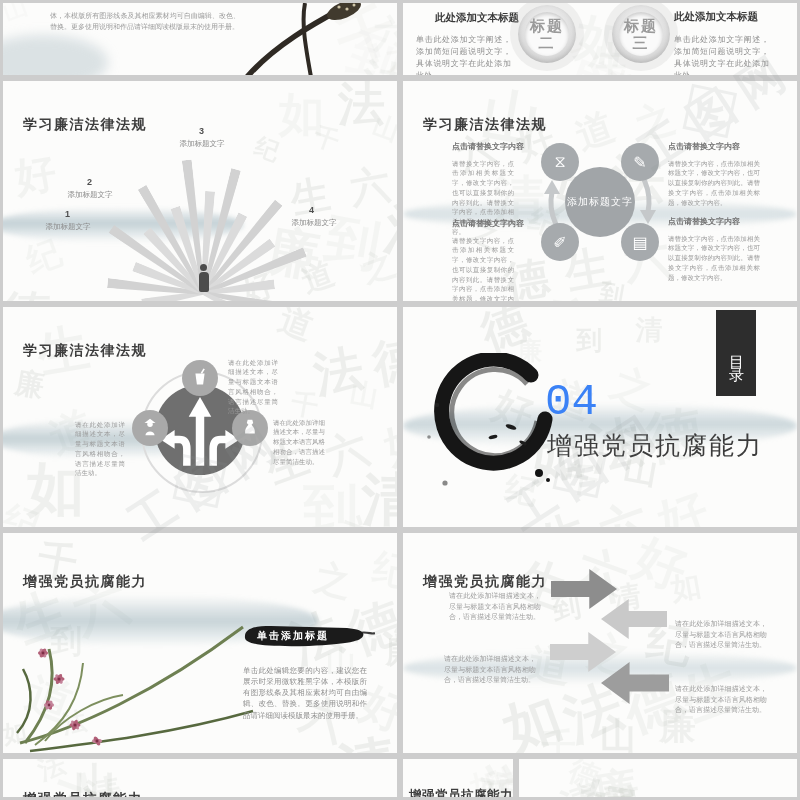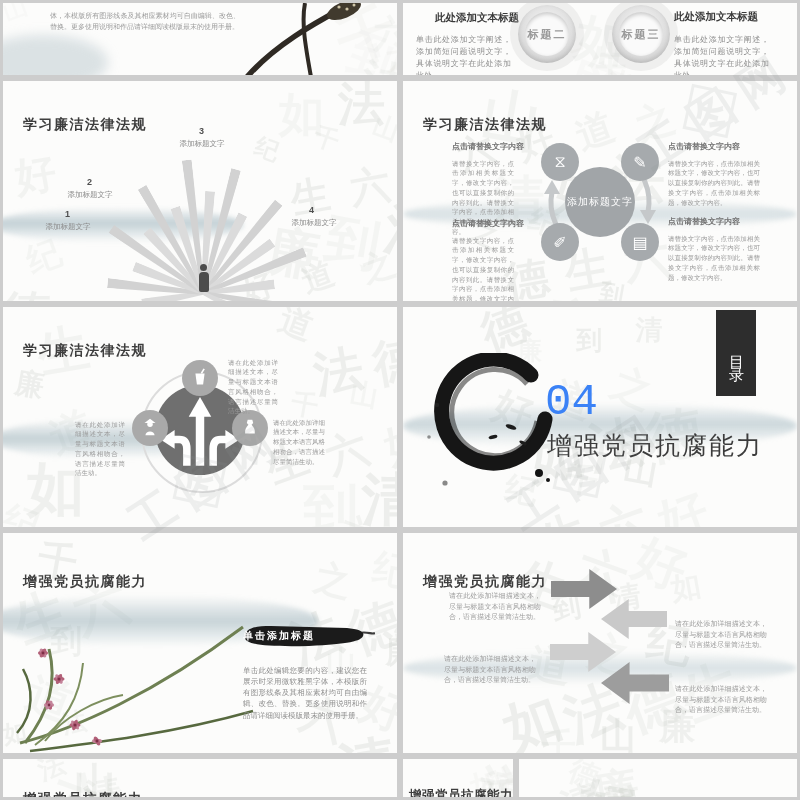--- a/index.html
+++ b/index.html
@@ -42,23 +42,23 @@
         display:flex;align-items:center;justify-content:center;}
   
   .arrow-r,.arrow-l{position:absolute;}
   .arrow-r{clip-path:polygon(0 30%,58% 30%,58% 0,100% 50%,58% 100%,58% 70%,0 70%);}
   .arrow-l{clip-path:polygon(100% 30%,42% 30%,42% 0,0 50%,42% 100%,42% 70%,100% 70%);}
   
   .badge{position:absolute;width:58px;height:58px;border-radius:50%;
          background:radial-gradient(circle at 50% 40%,#ececec 30%,#d3d3d3 75%);
          box-shadow:0 0 0 8px rgba(175,175,175,.16), inset 0 -2px 4px rgba(0,0,0,.12);}
   .badge-in{position:absolute;inset:7px;border-radius:50%;background:#fafafa;
-            box-shadow:inset 0 2px 4px rgba(0,0,0,.2);display:flex;flex-direction:row;
+            box-shadow:inset 0 2px 4px rgba(0,0,0,.2);display:flex;flex-direction:column;
             align-items:center;justify-content:center;color:#9a9a9a;font-weight:bold;
-            font-size:11px;line-height:1.15;letter-spacing:2px;}
+            font-size:15px;line-height:1.15;letter-spacing:2px;}
   
   .side-tab{position:absolute;background:#2d2d2d;color:#fff;display:flex;align-items:center;justify-content:center;
             writing-mode:vertical-rl;font-family:"Liberation Serif",serif;font-size:15px;letter-spacing:12px;
             padding-top:6px;box-sizing:border-box;}
   .brush-label{position:absolute;color:#fff;font-size:10px;font-weight:bold;letter-spacing:2px;white-space:nowrap;}
   .big-num{position:absolute;font-family:Liberation Mono, monospace;font-size:44px;color:#3b82f6;}
   .big-title{position:absolute;font-family:"Liberation Serif",serif;font-size:25px;color:#3c3c3c;letter-spacing:2px;white-space:nowrap;}
   .blob{position:absolute;border-radius:50%;filter:blur(6px);pointer-events:none;}
 </style>
 </head>
@@ -372,21 +372,21 @@
             <ellipse rx="5" ry="2.2" fill="#c4849a"></ellipse>
             <ellipse rx="5" ry="2.2" fill="#b26078" transform="rotate(60)"></ellipse>
             <circle r="1.4" fill="#7d2f47"></circle>
           </g>
       </g>
     </svg>
     <svg style="position:absolute;left:238px;top:90px" width="134" height="28" viewBox="0 0 134 28">
       <path d="M4 15 C3 6 12 3 30 3 L106 5 C118 6 124 9 122 13 C120 18 108 21 68 23 C28 24 5 22 4 15 Z" fill="#1b1b1b"></path>
       <path d="M118 10 C127 8 131 12 134 10" stroke="#1b1b1b" stroke-width="2.2" fill="none" opacity=".85"></path>
     </svg>
-    <span class="brush-label" style="left:240px;top:96px">单击添加标题</span>
+    <span class="brush-label" style="left:254px;top:96px">单击添加标题</span>
     <p class="tiny" style="left:240px;top:124px;width:124px;font-size:7.5px;color:#8e8e8e">单击此处编辑您要的内容，建议您在展示时采用微软雅黑字体，本模版所有图形线条及其相应素材均可自由编辑、改色、替换。更多使用说明和作品请详细阅读模版最末的使用手册。</p>
   </section>
 
   <section class="tile" style="left:403px;top:533px;width:394px;height:220px">
     <div class="callig">
         <span style="left: 279.74px; top: 119.8px; font-size: 59px; opacity: 0.07; transform: rotate(-20deg);">生</span>
         <span style="left: 267.92px; top: 34px; font-size: 30px; opacity: 0.095; transform: rotate(-10deg);">如</span>
         <span style="left: 256.1px; top: 168.2px; font-size: 37px; opacity: 0.12; transform: rotate(0deg);">廉</span>
         <span style="left: 244.28px; top: 82.4px; font-size: 44px; opacity: 0.145; transform: rotate(10deg);">纪</span>
         <span style="left: 232.46px; top: -3.4px; font-size: 51px; opacity: 0.07; transform: rotate(20deg);">好</span>

